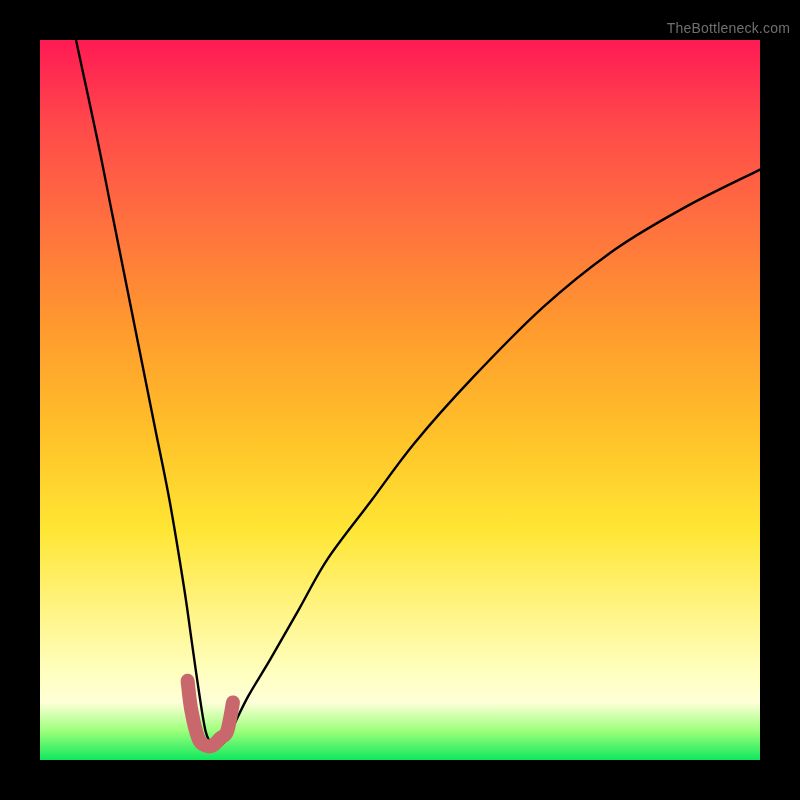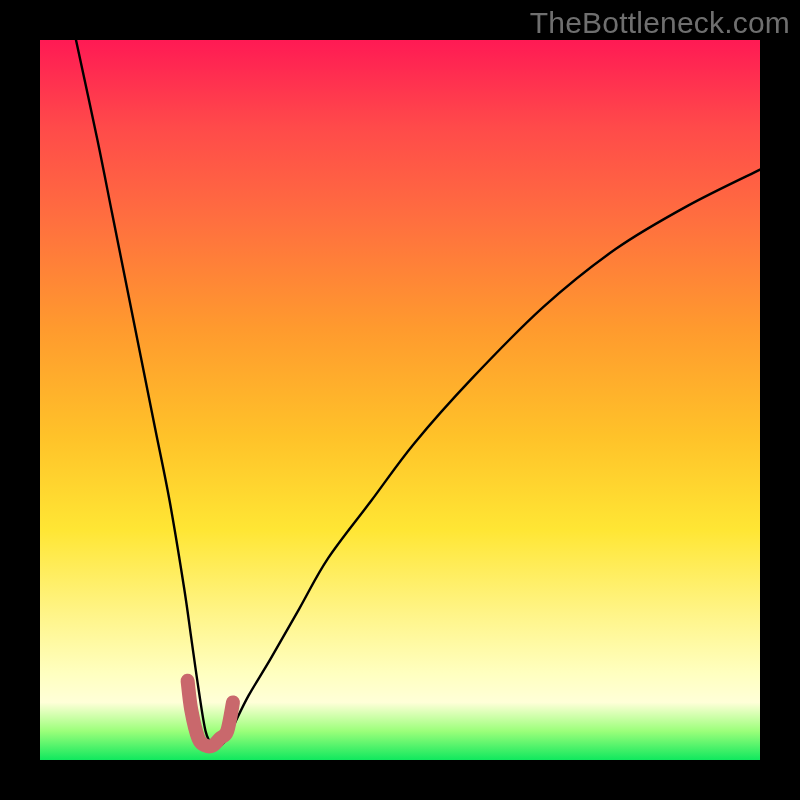--- a/index.html
+++ b/index.html
@@ -36,24 +36,24 @@
       #ffe634 68%,
       #fff58a 80%,
       #ffffc0 88%,
       #ffffd8 92%,
       #9bff7a 96%,
       #10e85e 100%
     );
   }
   .watermark {
     position: absolute;
-    top: 6px;
+    top: 20px;
     right: 10px;
     color: #6f6f6f;
-    font-size: 30px;
+    font-size: 14px;
     letter-spacing: 0.2px;
     z-index: 5;
   }
   svg.curve {
     position: absolute;
     left: 0;
     top: 0;
     width: 720px;
     height: 720px;
     overflow: visible;

